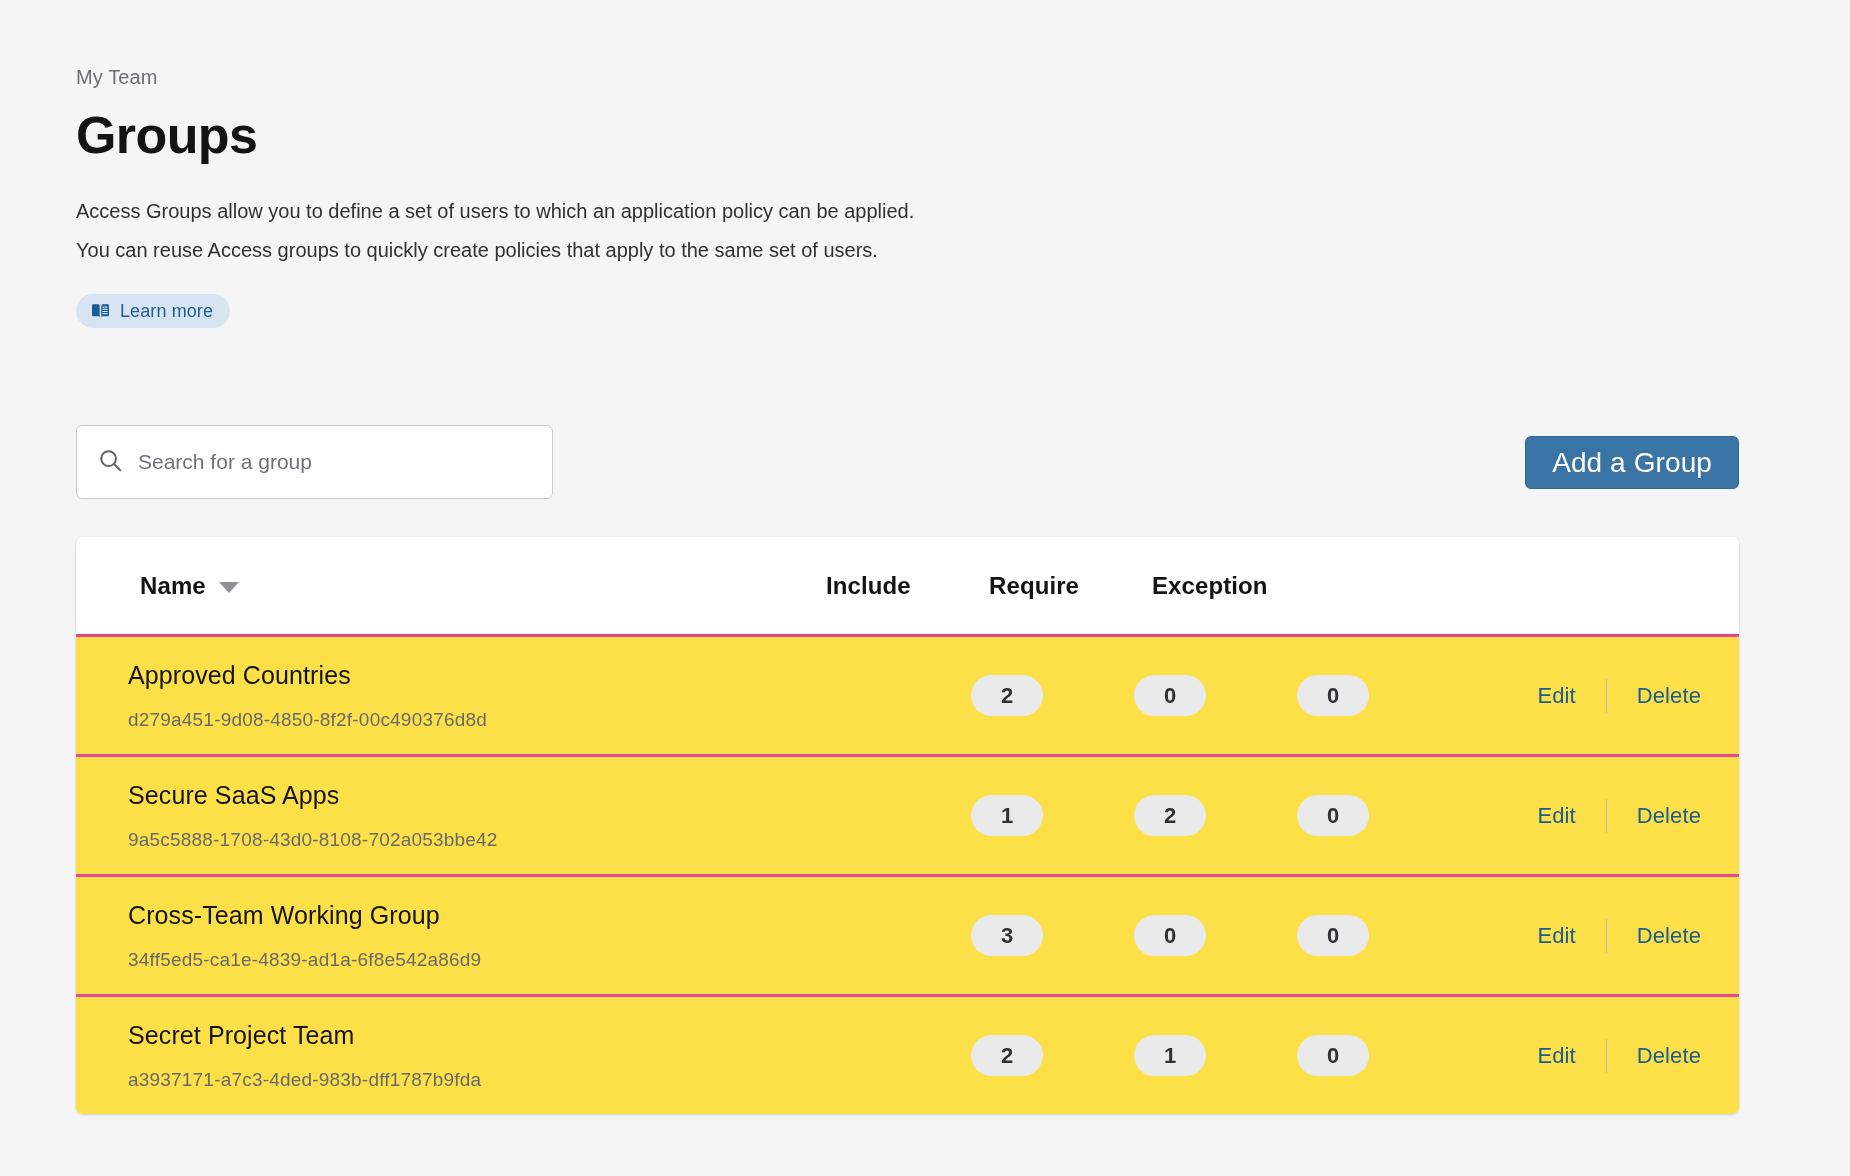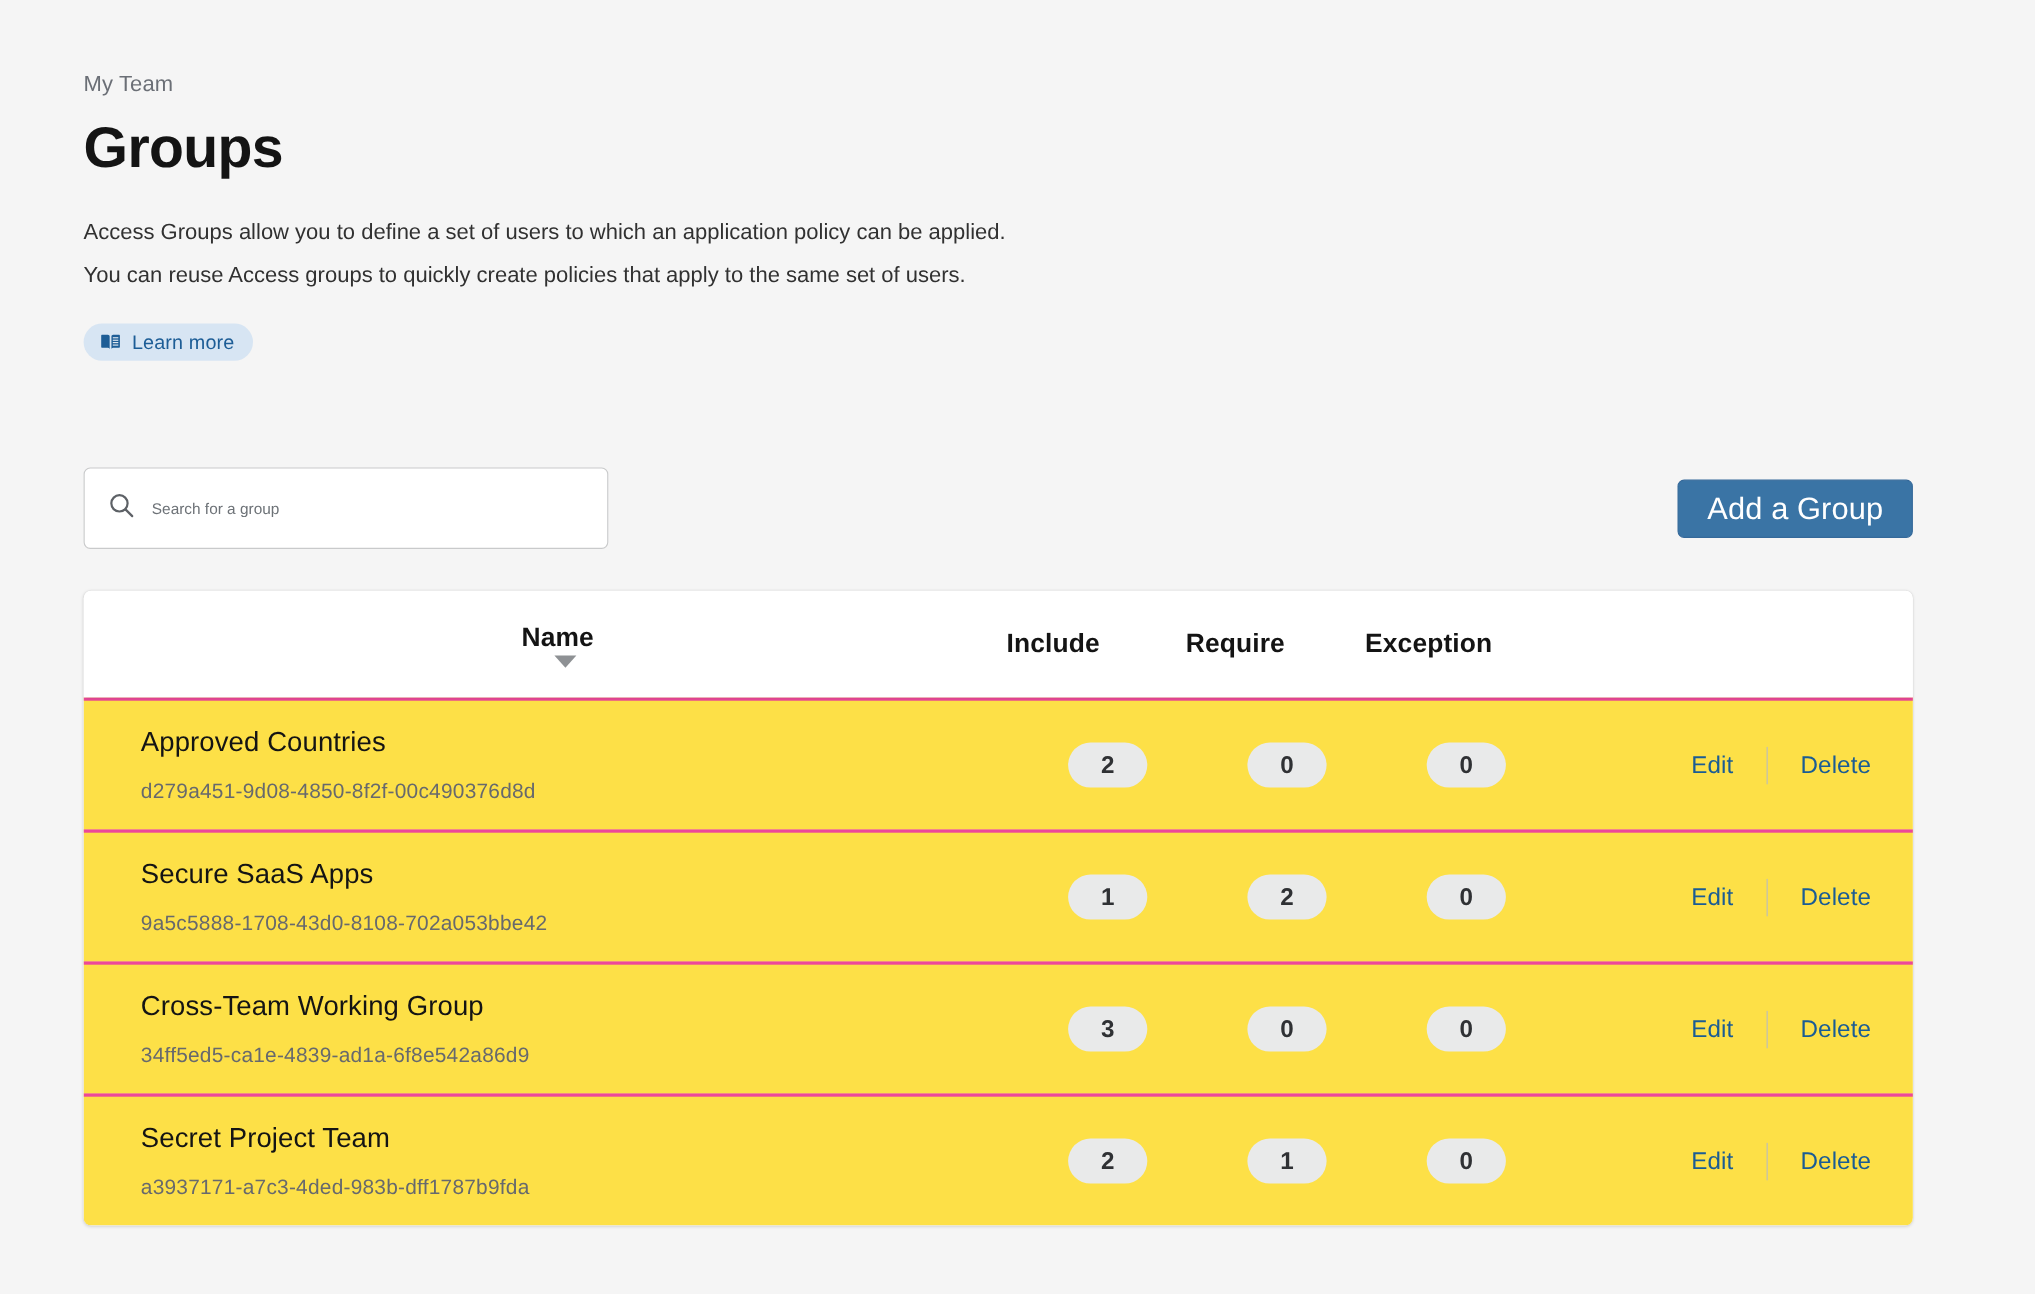--- a/index.html
+++ b/index.html
@@ -108,21 +108,21 @@
   }
 
   .search-ico { flex: none; display: block; }
 
   .search-input {
     flex: 1;
     border: none;
     outline: none;
     background: transparent;
     font-family: "Liberation Sans", sans-serif;
-    font-size: 14px;
+    font-size: 21px;
     color: #b91c1c;
     height: 100%;
   }
   .search-input::placeholder { color: #6d7277; opacity: 1; }
 
   .add-group-btn {
     position: absolute;
     right: 0;
     top: 11px;
     height: 53px;
@@ -164,21 +164,21 @@
 
   .th {
     font-size: 24px;
     font-weight: 700;
     color: #141414;
     letter-spacing: 0.1px;
     display: flex;
     align-items: center;
   }
 
-  .col-name   { width: 839px; padding-left: 23px; flex-direction: column; }
+  .col-name   { width: 750px; padding-left: 64px; }
   .col-inc    { width: 163px; }
   .col-req    { width: 163px; }
   .col-exc    { width: 200px; }
   .col-act    { flex: 1; }
 
   .sort-caret {
     display: inline-block;
     margin-left: 13px;
     width: 0; height: 0;
     border-left: 10px solid transparent;

